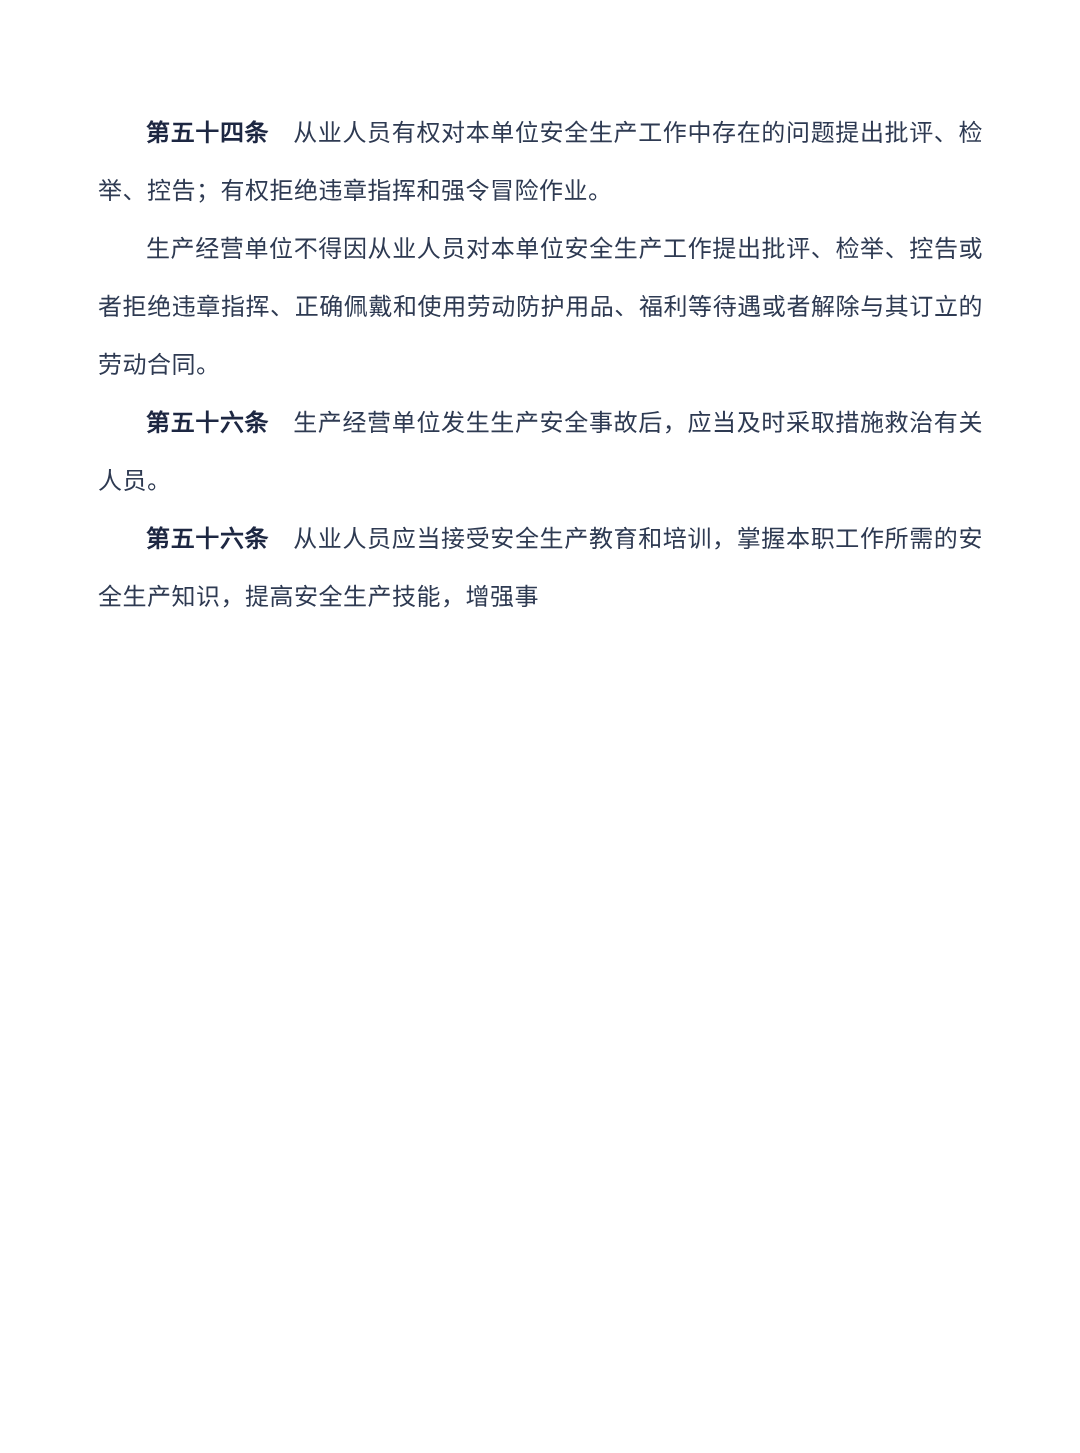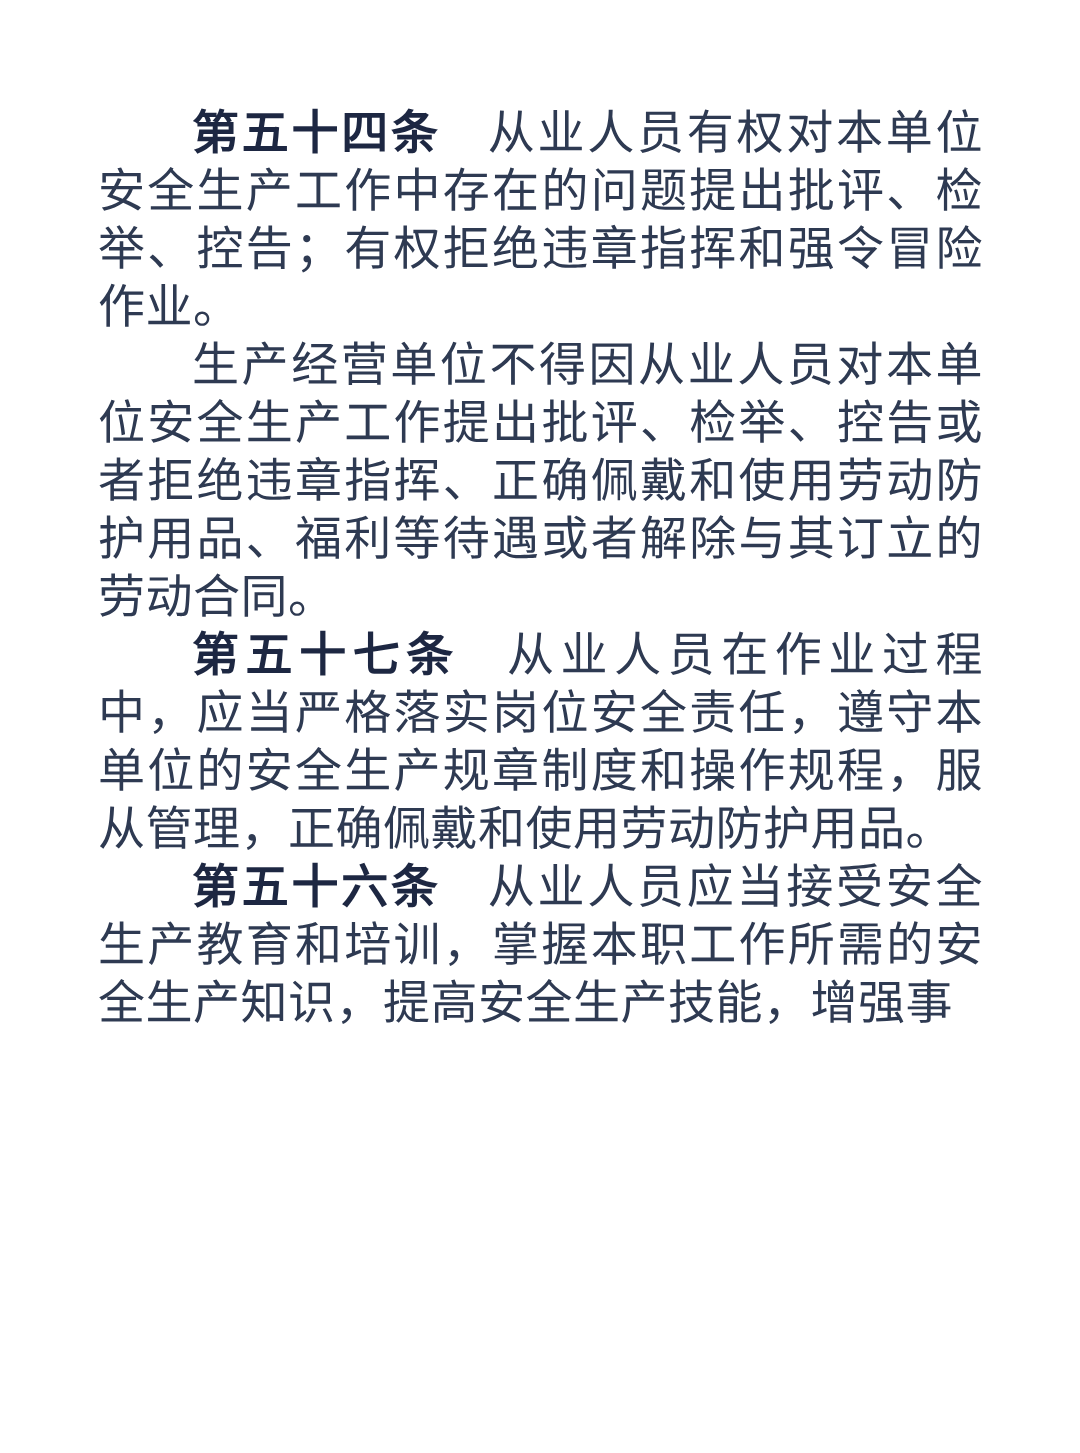--- a/index.html
+++ b/index.html
@@ -17,21 +17,21 @@
   .page {
     box-sizing: border-box;
     width: 1080px;
     height: 1453px;
     padding: 104px 97px 40px 98px;
     background: var(--page-bg, #ffffff);
   }
   .doc p {
     margin: 0;
     padding: 0;
-    font-size: 47px;
+    font-size: 24px;
     line-height: 58px;
     text-indent: 2em;
     text-align: justify;
     color: var(--body-color, #2e3a52);
     letter-spacing: 0.5px;
   }
   .doc p b.article {
     font-family: "Liberation Sans", "DejaVu Sans", sans-serif;
     font-weight: 700;
     color: var(--article-color, #1d2742);
@@ -43,20 +43,20 @@
 
 <main class="page">
   <div class="doc">
 
     <p><b class="article">第五十四条</b><span>从业人员有权对本单位安全生产工作中存在的问题提出批评、检举、控告；有权拒绝违章指挥和强令冒险作业。</span></p>
 
     <p><span>生产经营单位不得因从业人员对本单位安全生产工作提出批评、检举、控告或者拒绝违章指挥、正确佩戴和使用劳动防护用品、福利等待遇或者解除与其订立的劳动合同。</span></p>
 
 
 
+    <p><b class="article">第五十六条</b><span>生产经营单位发生生产安全事故后，应当及时采取措施救治有关人员。</span></p>
 
 
-    <p><b class="article">第五十七条</b><span>从业人员在作业过程中，应当严格落实岗位安全责任，遵守本单位的安全生产规章制度和操作规程，服从管理，正确佩戴和使用劳动防护用品。</span></p>
 
     <p><b class="article">第五十六条</b><span>从业人员应当接受安全生产教育和培训，掌握本职工作所需的安全生产知识，提高安全生产技能，增强事</span></p>
 
   </div>
 </main>
 
 </body></html>

